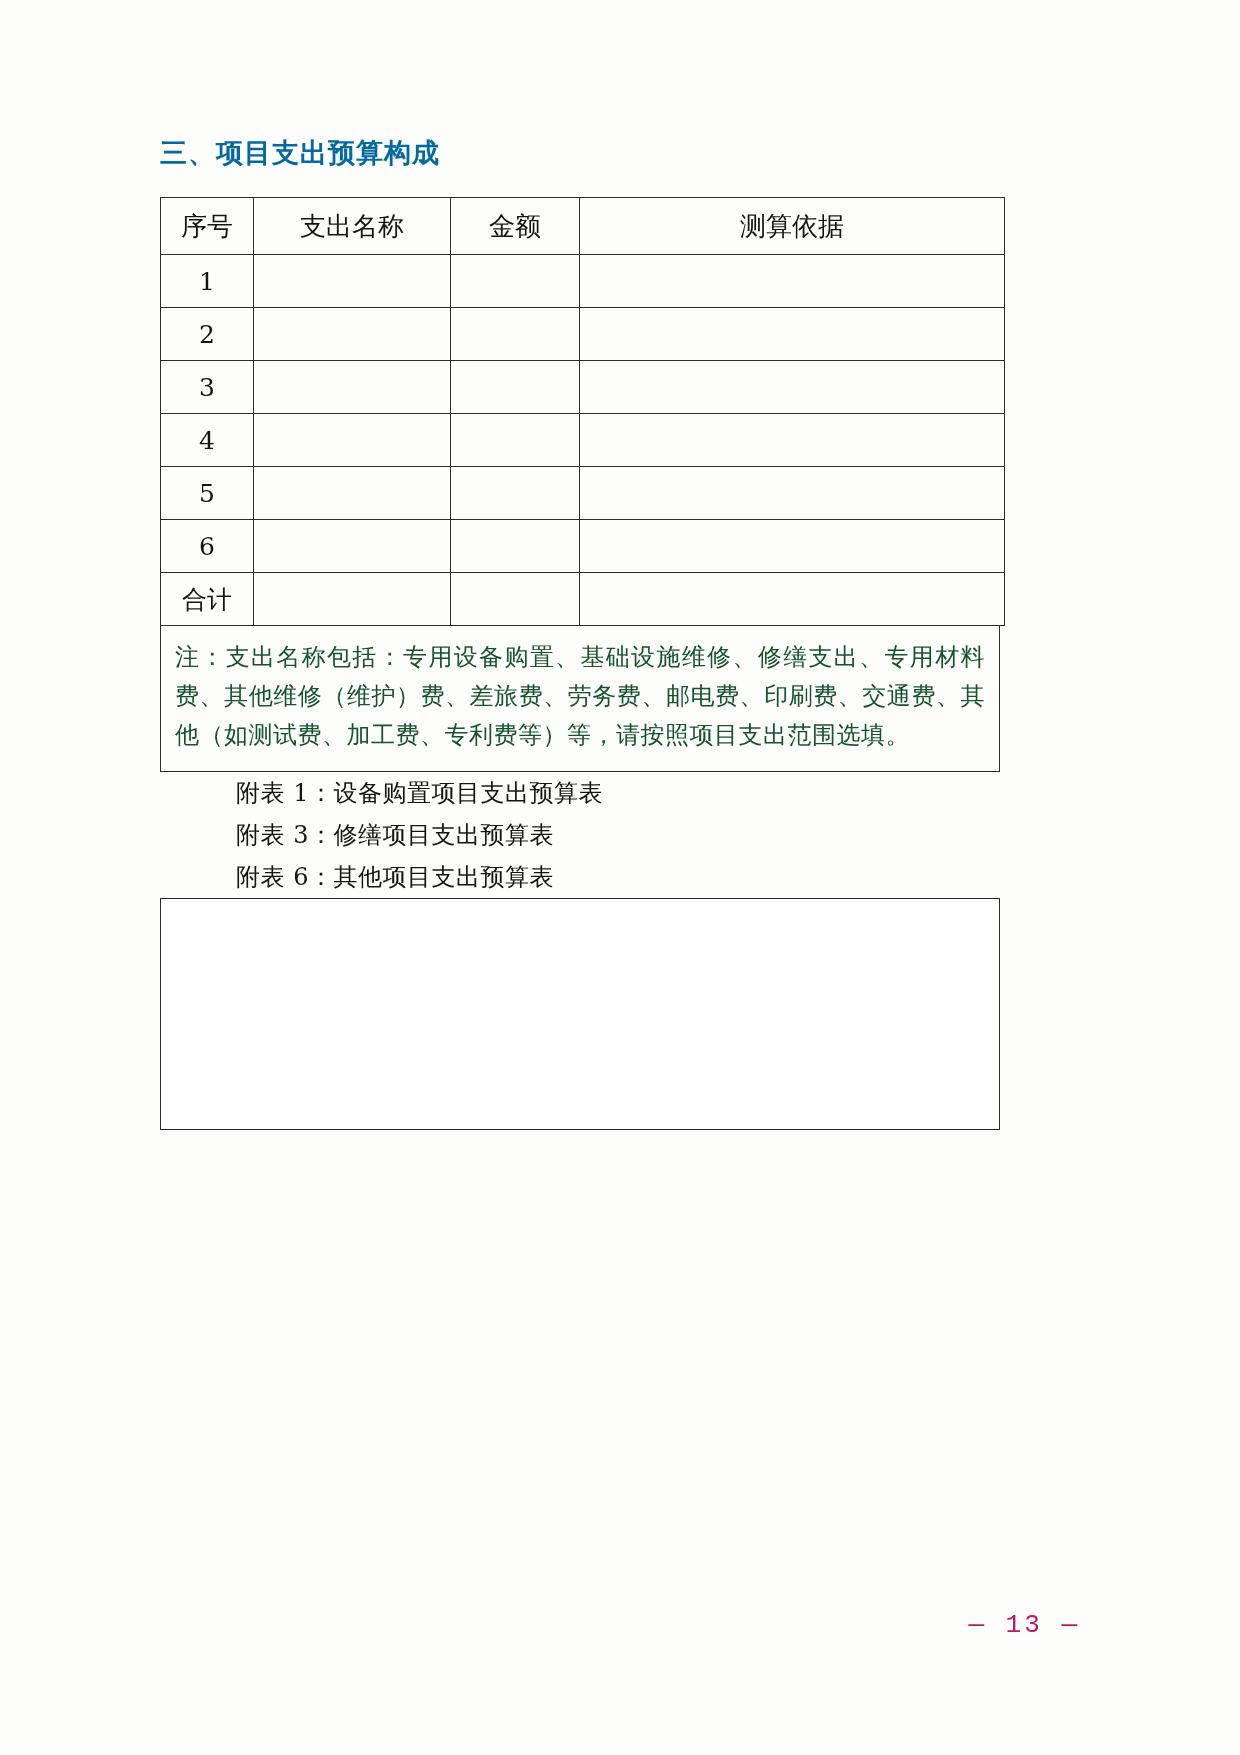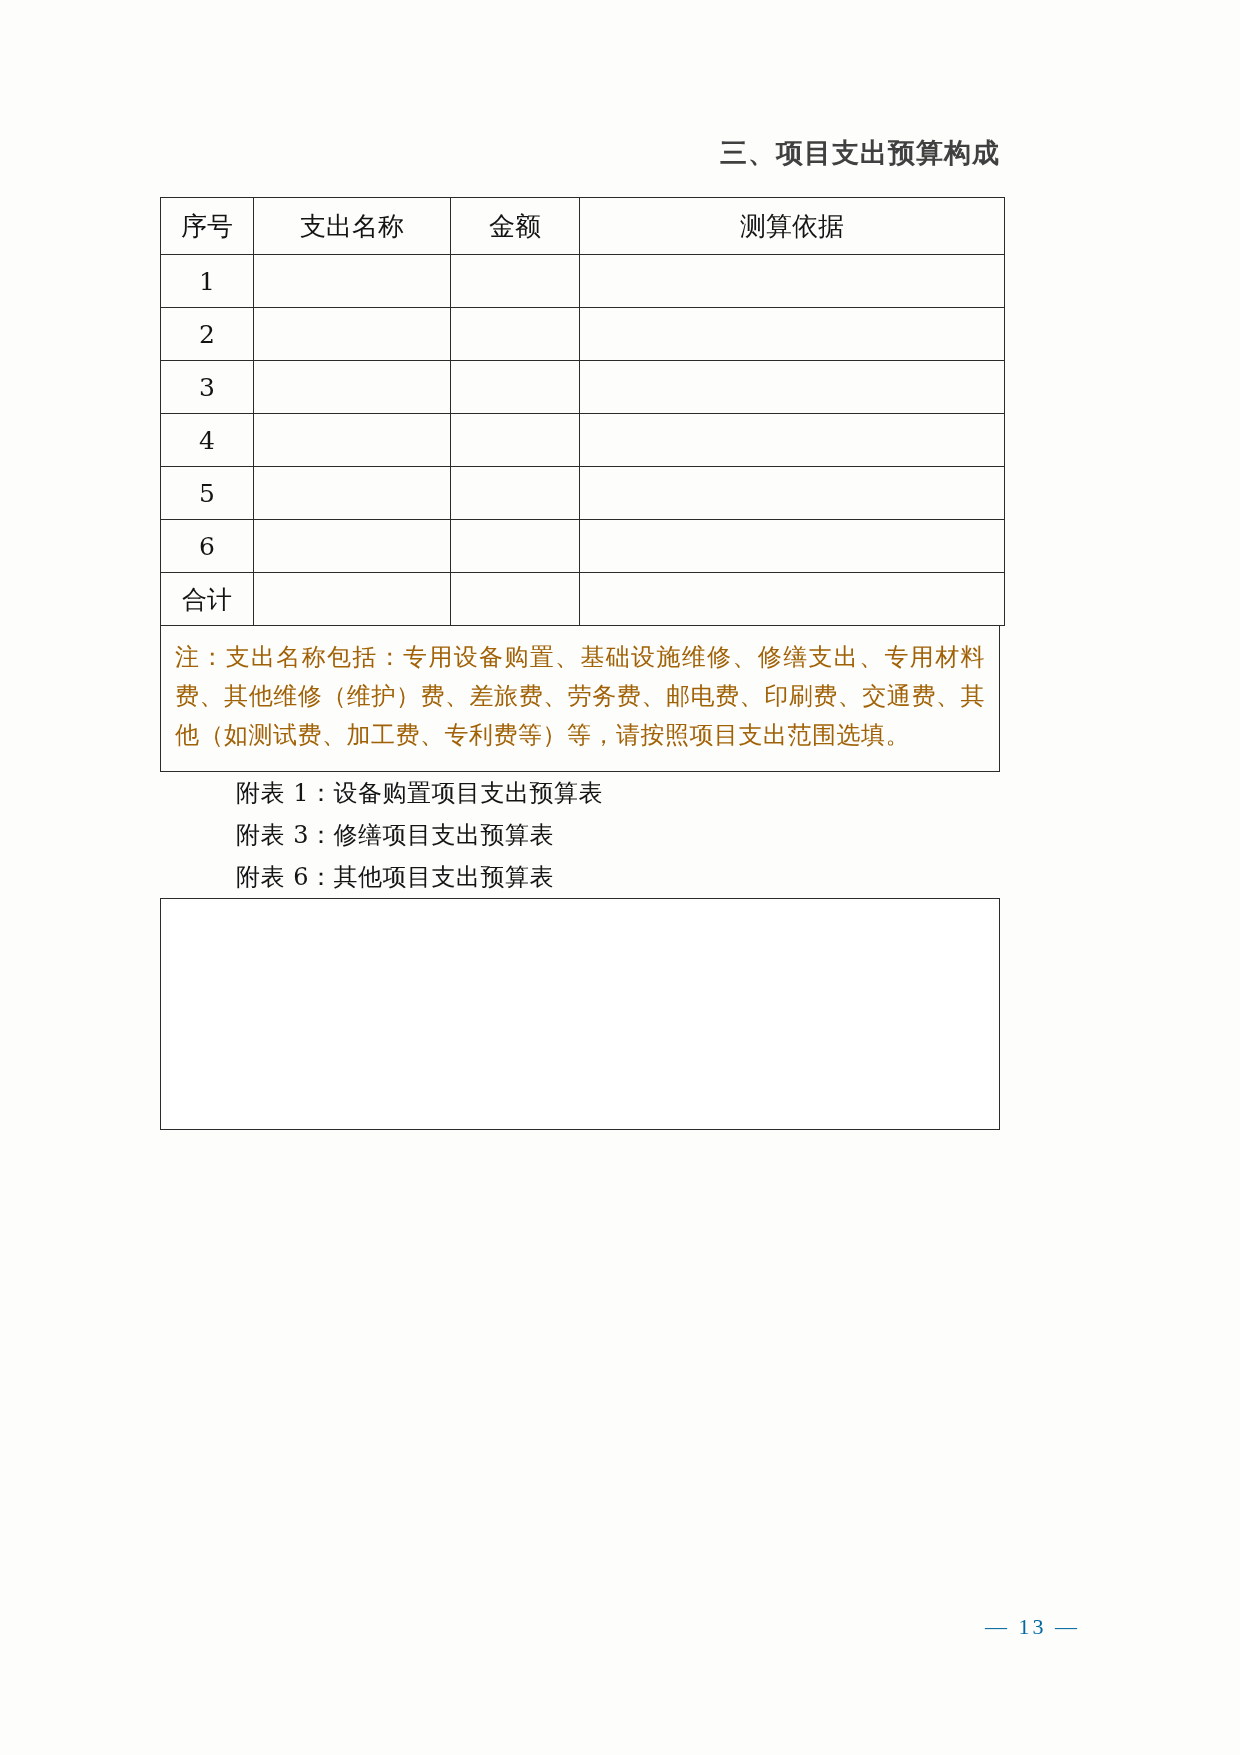--- a/index.html
+++ b/index.html
@@ -27,22 +27,21 @@
     left: 160px;
     top: 135px;
     width: 840px;
   }
   h2.section-heading {
     font-family: "DejaVu Sans", sans-serif;
     font-size: 27px;
     font-weight: bold;
     letter-spacing: 1px;
     margin: 0 0 26px 0;
-    color: #404040;
-    text-align: right;
+    color: #0369a1;
   }
   table.budget-table {
     border-collapse: collapse;
     width: 840px;
     table-layout: fixed;
     margin-bottom: 0;
   }
   table.budget-table th,
   table.budget-table td {
     border: 1.5px solid #2b2b2b;
@@ -66,21 +65,21 @@
   .note-box {
     border: 1.5px solid #2b2b2b;
     border-top: none;
     width: 840px;
     box-sizing: border-box;
     padding: 12px 14px 16px 14px;
     font-size: 24px;
     line-height: 1.62;
     letter-spacing: 0.5px;
     text-align: justify;
-    color: #a16207;
+    color: #14532d;
   }
   .attachments {
     padding-left: 76px;
     font-size: 24px;
     line-height: 1.75;
     letter-spacing: 0.5px;
     color: #141414;
   }
   .attachments div { white-space: nowrap; }
   h2.section-heading-2 {
@@ -95,24 +94,24 @@
     border: 1.5px solid #2b2b2b;
     width: 840px;
     height: 232px;
     box-sizing: border-box;
     background: #fff;
   }
   .page-number {
     position: absolute;
     right: 160px;
     bottom: 115px;
-    font-size: 22px;
+    font-size: 26px;
     letter-spacing: 3px;
-    color: #0369a1;
-    font-family: Liberation Serif, serif;
+    color: #be185d;
+    font-family: Liberation Mono, monospace;
   }
 </style>
 </head>
 <body>
 
 <div class="page">
   <div class="content">
 
     <h2 class="section-heading">三、项目支出预算构成</h2>
 

